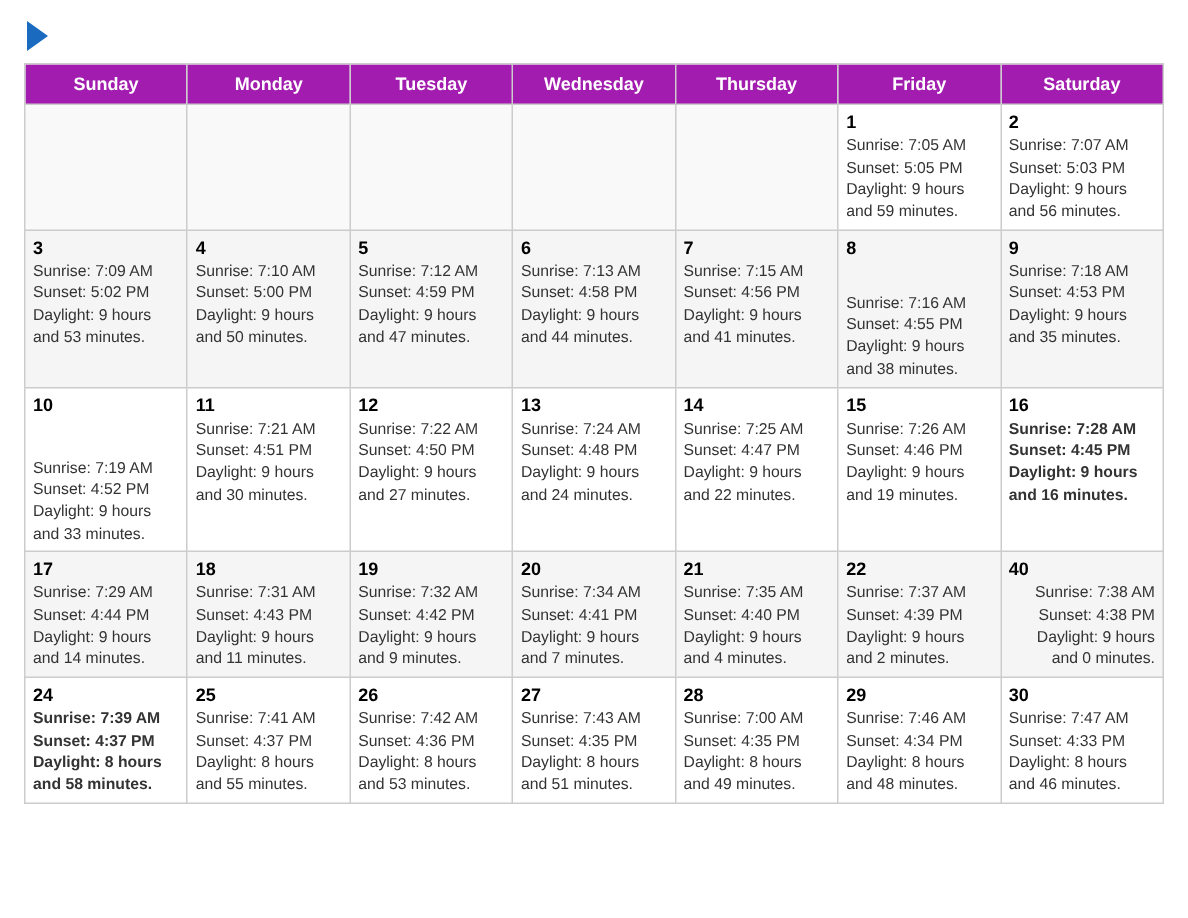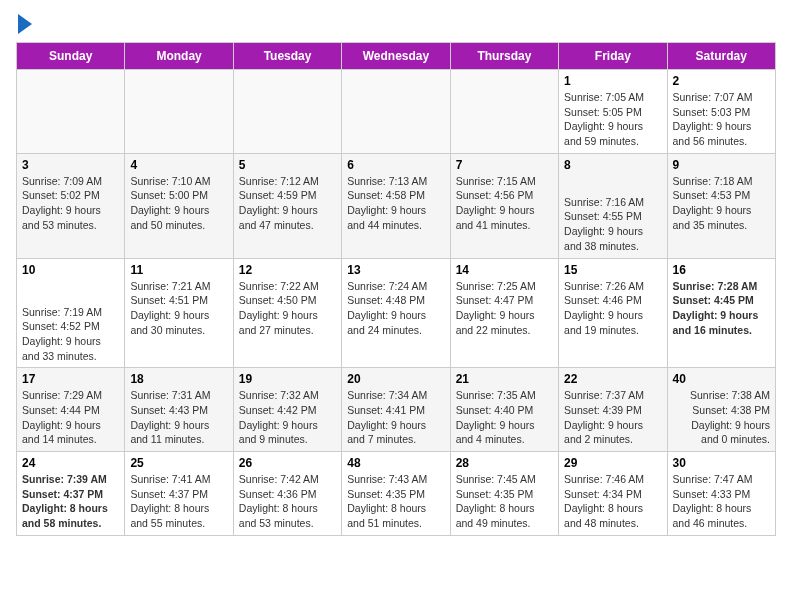--- a/index.html
+++ b/index.html
@@ -292,28 +292,28 @@
 Sunset: 4:37 PM
 Daylight: 8 hours and 55 minutes.</div>
         </td>
         <td>
           <span class="day-num">26</span>
           <div class="day-info" style="white-space: pre-line;">Sunrise: 7:42 AM
 Sunset: 4:36 PM
 Daylight: 8 hours and 53 minutes.</div>
         </td>
         <td>
-          <span class="day-num">48</span>
+          <span class="day-num">27</span>
           <div class="day-info" style="white-space: pre-line;">Sunrise: 7:43 AM
 Sunset: 4:35 PM
 Daylight: 8 hours and 51 minutes.</div>
         </td>
         <td>
           <span class="day-num">28</span>
-          <div class="day-info" style="white-space: pre-line;">Sunrise: 7:45 AM
+          <div class="day-info" style="white-space: pre-line;">Sunrise: 7:00 AM
 Sunset: 4:35 PM
 Daylight: 8 hours and 49 minutes.</div>
         </td>
         <td>
           <span class="day-num">29</span>
           <div class="day-info" style="white-space: pre-line;">Sunrise: 7:46 AM
 Sunset: 4:34 PM
 Daylight: 8 hours and 48 minutes.</div>
         </td>
         <td>

